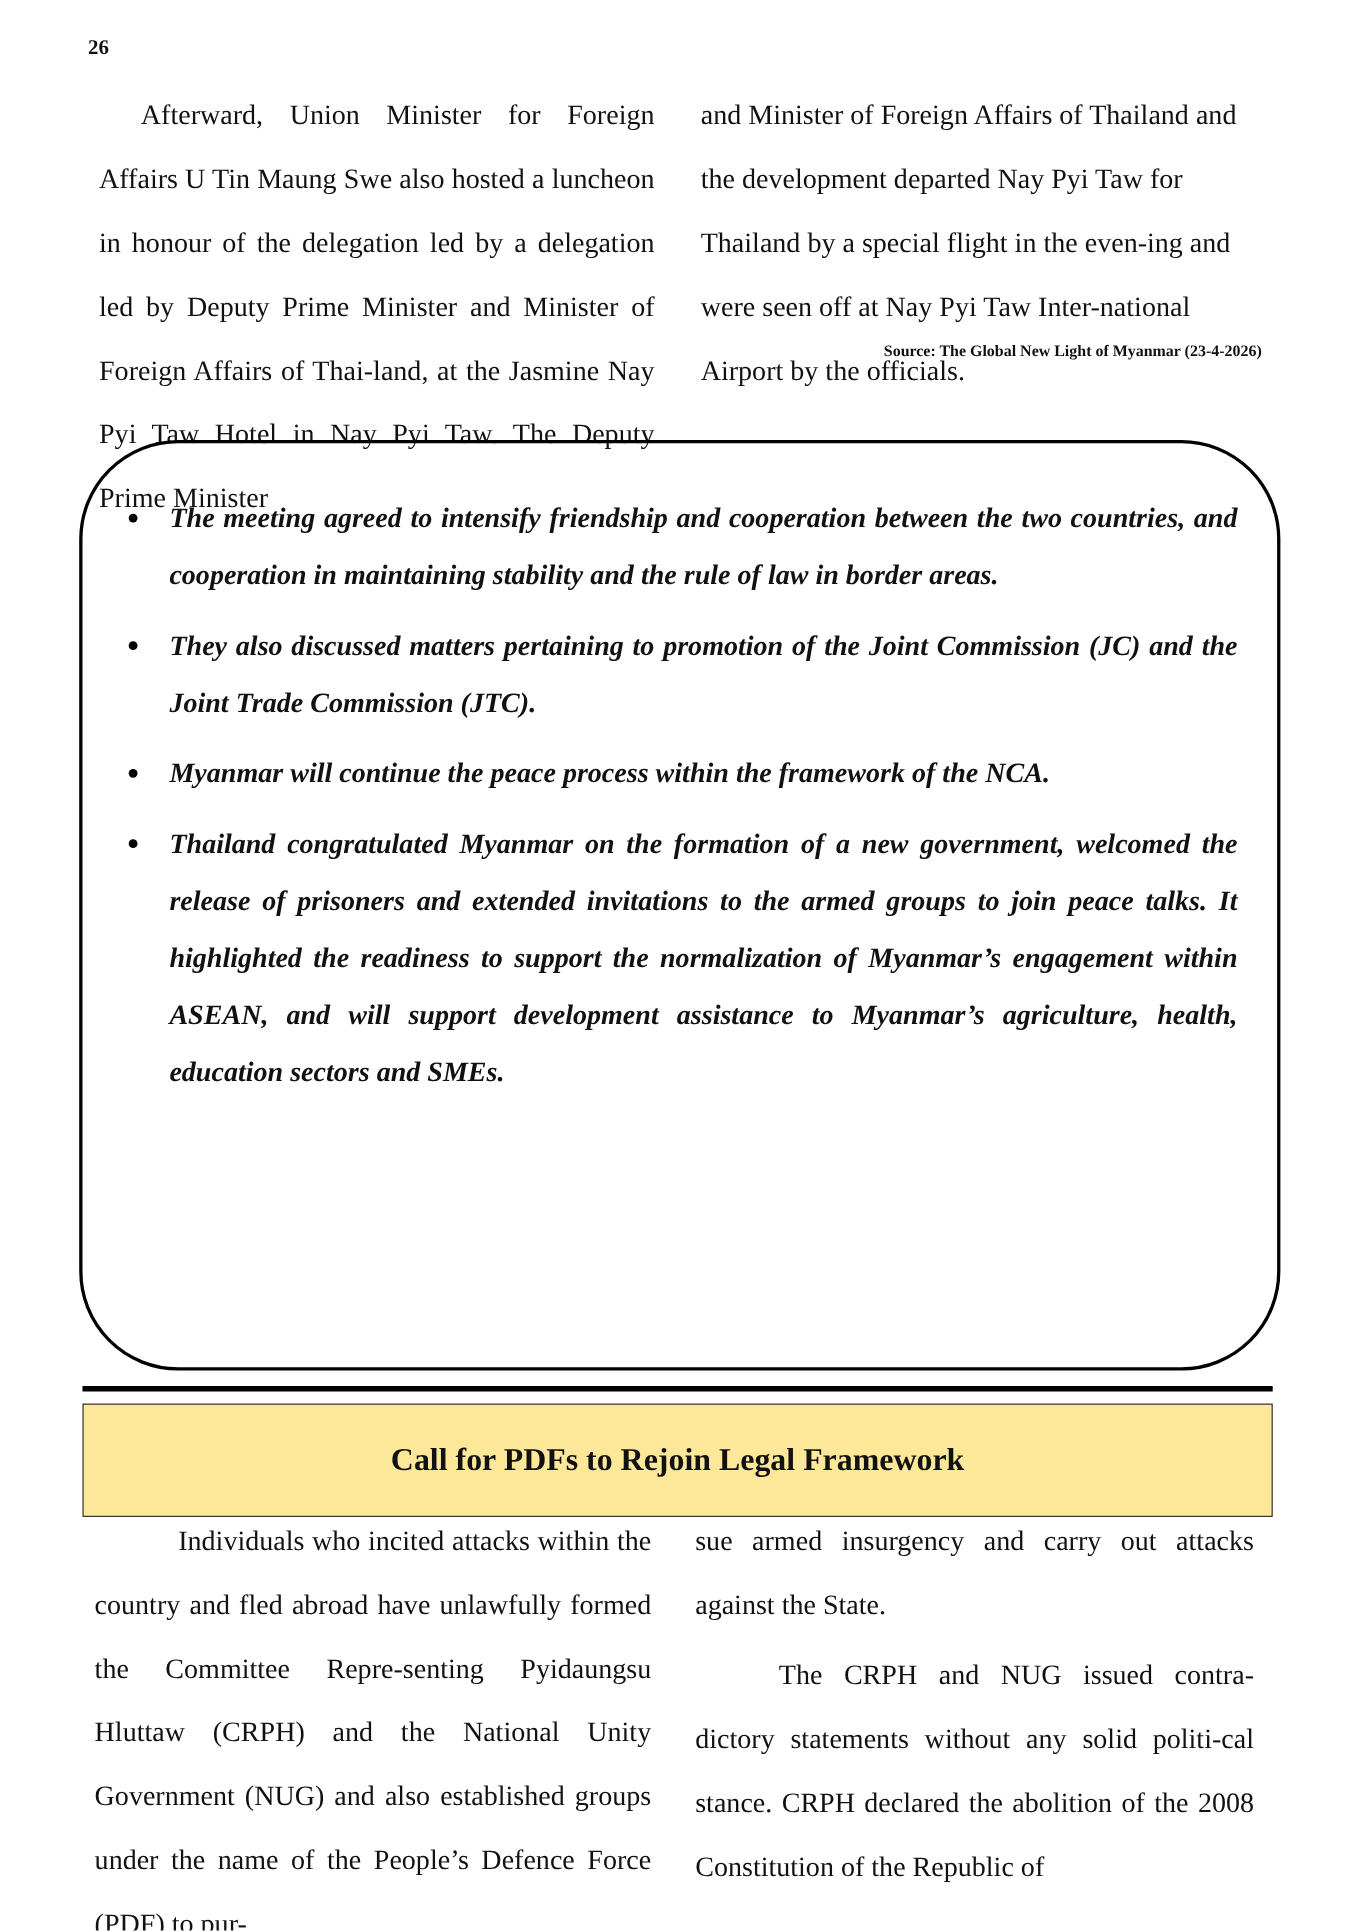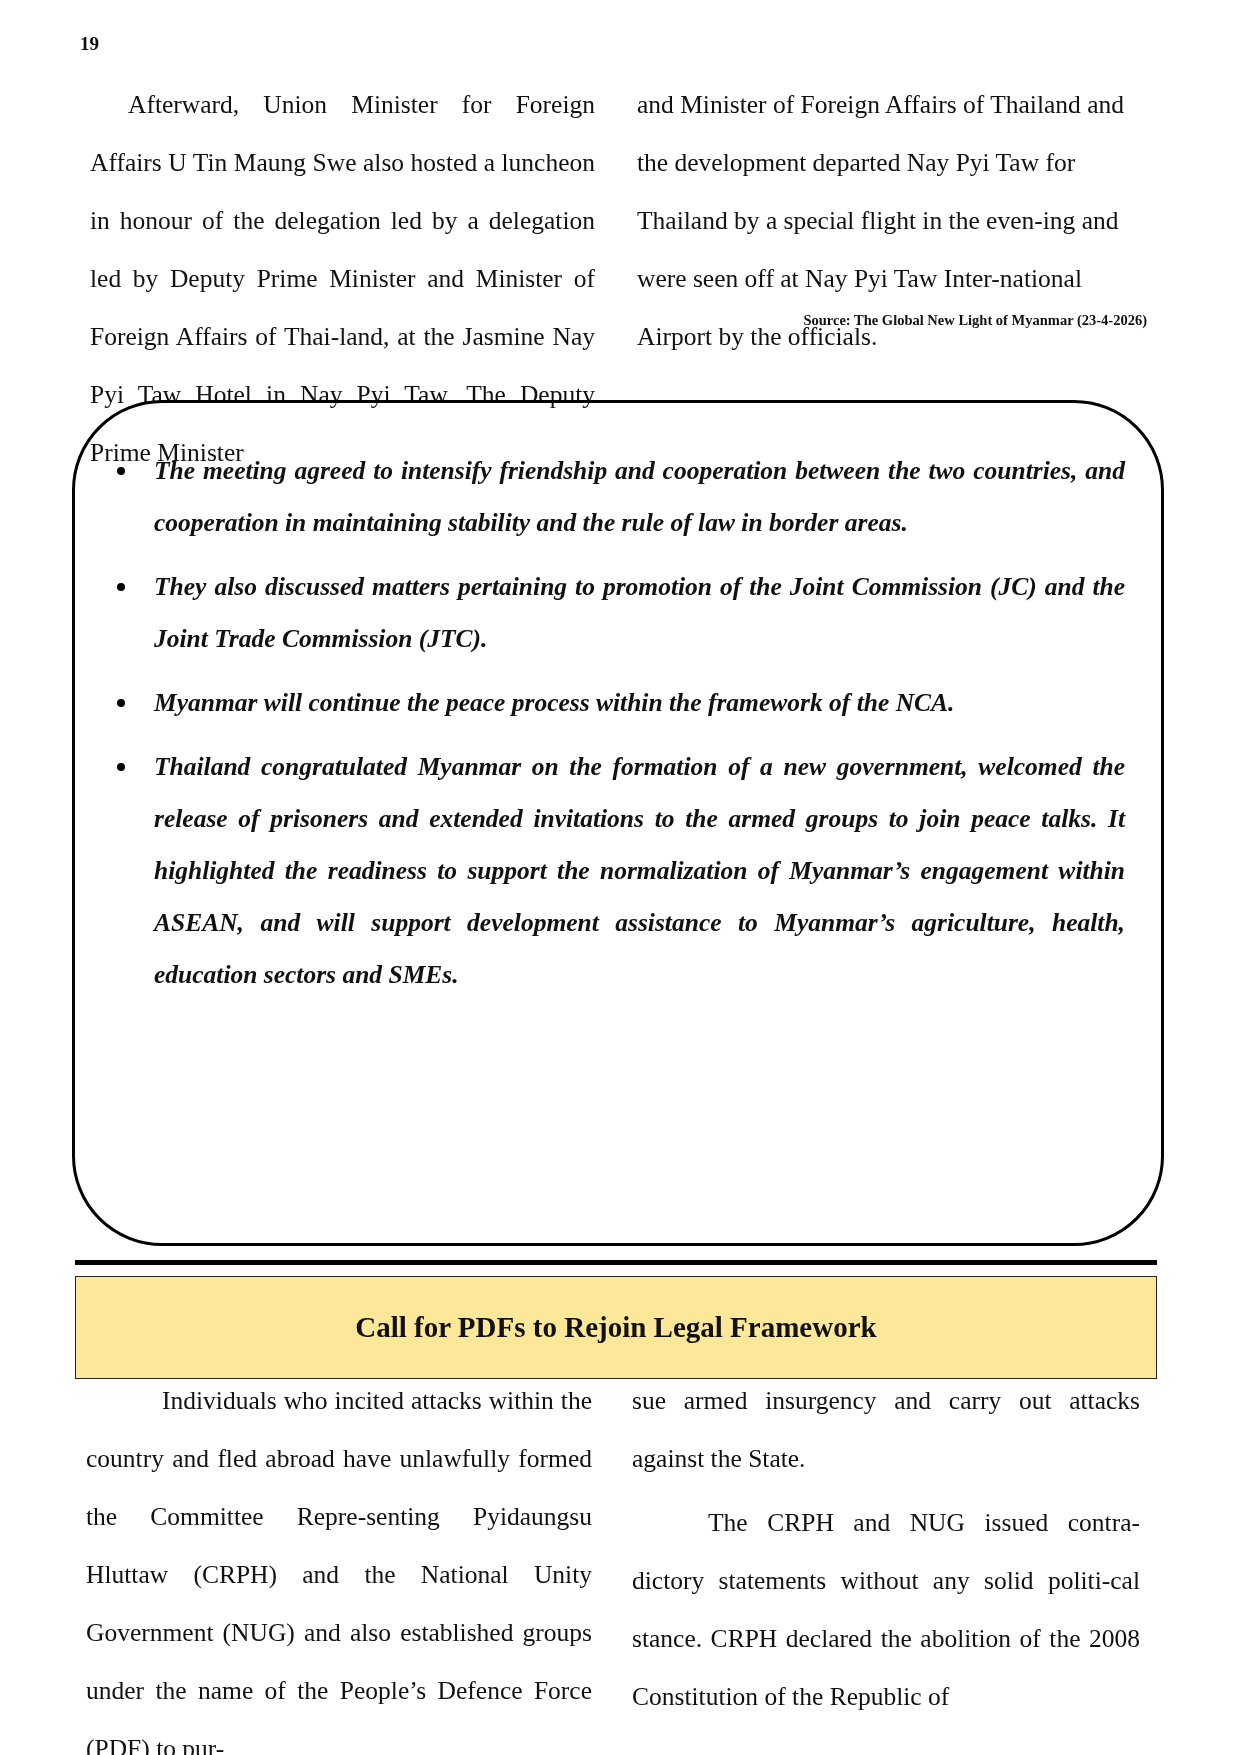--- a/index.html
+++ b/index.html
@@ -24,21 +24,21 @@
          background: #fde89a; border: 1.5px solid #222; box-sizing: border-box;
          display: flex; align-items: center; justify-content: center; }
   .section-title { font-size: 29px; font-weight: bold; }
   .bot-left { left: 86px; top: 1372px; width: 506px; }
   .bot-right { left: 632px; top: 1372px; width: 508px; }
   .gap { height: 6px; }
 </style>
 </head>
 <body>
 
-<div class="page-number">19</div>
+<div class="page-number">26</div>
 
 <div class="col top-left">
   <p class="indent">Afterward, Union Minister for Foreign Affairs U Tin Maung Swe also hosted a luncheon in honour of the delegation led by a delegation led by Deputy Prime Minister and Minister of Foreign Affairs of Thai-land, at the Jasmine Nay Pyi Taw Hotel in Nay Pyi Taw. The Deputy Prime Minister</p>
 </div>
 <div class="col top-right">
   <p>and Minister of Foreign Affairs of Thailand and the development departed Nay Pyi Taw for Thailand by a special flight in the even-ing and were seen off at Nay Pyi Taw Inter-national Airport by the officials.</p>
 </div>
 <div class="source">Source: The Global New Light of Myanmar (23-4-2026)</div>
 
 <div class="summary-box">

